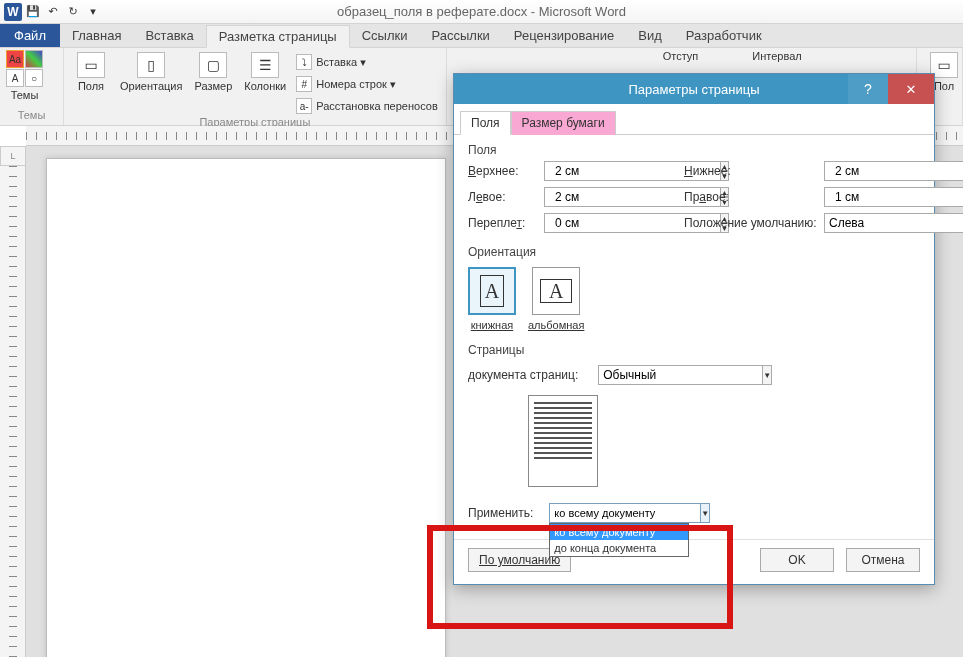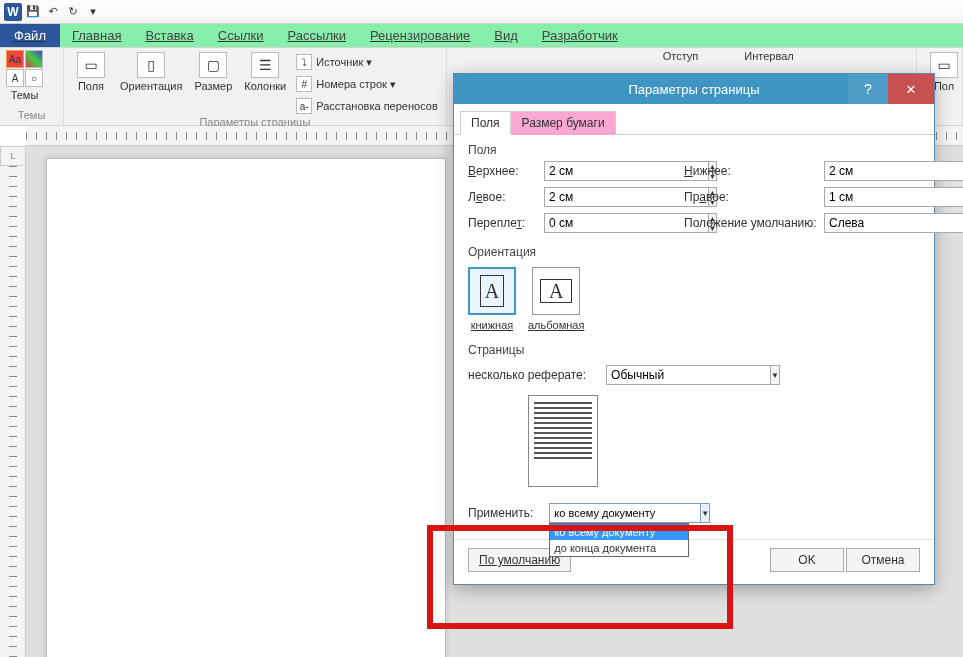--- a/index.html
+++ b/index.html
@@ -6,39 +6,39 @@
   body { background: #fff; width: 963px; height: 657px; overflow: hidden; position: relative; font-size: 12px; color: #333; }
 
   
   .titlebar { height: 24px; background: linear-gradient(#fff,#f4f4f4); border-bottom: 1px solid #d4d4d4; display: flex; align-items: center; padding: 0 4px; }
   .qat { display: flex; align-items: center; gap: 2px; }
   .qat-icon { width: 18px; height: 18px; display: flex; align-items: center; justify-content: center; font-size: 11px; }
   .qat-word { background: #2b579a; color: #fff; font-weight: bold; border-radius: 2px; width: 18px; height: 18px; display:flex; align-items:center; justify-content:center;}
   .doc-title { position: absolute; left: 50%; transform: translateX(-50%); color: #666; font-size: 13px; white-space: nowrap;}
 
   
-  .ribbon-tabs { height: 24px; background: #86efac; border-bottom: 1px solid #d4d4d4; display: flex; align-items: stretch; text-decoration: underline; }
+  .ribbon-tabs { height: 24px; background: #e5e5e5; border-bottom: 1px solid #d4d4d4; display: flex; align-items: stretch; }
   .file-tab { background: #2b579a; color: #fff; padding: 0 14px; display: flex; align-items: center; font-size: 13px; }
   .rtab { padding: 0 12px; display: flex; align-items: center; font-size: 13px; color: #444; cursor: default;}
   .rtab.active { border: 1px solid #d4d4d4; border-bottom: 1px solid #f1f1f1; background: #f1f1f1; position: relative; top: 1px; }
 
   
   .ribbon { height: 78px; background: #f1f1f1; border-bottom: 1px solid #d4d4d4; display: flex; }
   .rgroup { border-right: 1px solid #dcdcdc; padding: 2px 6px; display: flex; flex-direction: column; }
   .rgroup-content { flex: 1; display: flex; align-items: flex-start; gap: 4px; }
   .rgroup-label { text-align: center; font-size: 11px; color: #888; height: 14px; }
   .big-btn { display: flex; flex-direction: column; align-items: center; gap: 2px; padding: 2px 4px; font-size: 11px; min-width: 42px; }
   .big-btn .ic { width: 28px; height: 26px; background: #fff; border: 1px solid #bbb; display:flex; align-items:center; justify-content:center; font-size:14px; }
   .small-btn { display:flex; align-items:center; gap:4px; font-size:11px; height:20px; padding:0 2px;}
   .small-btn .sic { width:16px; height:16px; border:1px solid #bbb; background:#fff; display:flex;align-items:center;justify-content:center;font-size:10px;}
   .aa-block { display:flex; flex-direction:column; gap:1px; }
   .aa-row { display:flex; gap:1px; }
   .aa-cell { width:18px; height:18px; border:1px solid #bbb; background:#fff; display:flex;align-items:center;justify-content:center;font-size:10px;}
   .aa-cell.sel{border:1px solid #f0a030;background:#ef4444;}
-  .spin-label { display:flex; flex-direction:column; font-size:11px; gap:2px; margin-right:6px;}
+  .spin-label { display:flex; flex-direction:column; font-size:11px; gap:2px; margin-right:14px;}
 
   
   .ruler-h { height: 20px; background: #f4f4f4; border-bottom: 1px solid #ccc; position: relative; margin-left: 26px;}
   .ruler-h::before { content:""; position:absolute; left:0; right:0; top:6px; height:8px; background:repeating-linear-gradient(90deg,#888 0,#888 1px,transparent 1px,transparent 10px);}
   .workarea { display:flex; height: calc(657px - 24px - 24px - 78px - 20px); background:#e0e0e0;}
   .ruler-v { width:26px; background:#f4f4f4; border-right:1px solid #ccc; position:relative;}
   .ruler-v::before { content:""; position:absolute; top:0; bottom:0; left:9px; width:8px; background:repeating-linear-gradient(180deg,#888 0,#888 1px,transparent 1px,transparent 10px);}
   .paper-wrap { flex:1; padding: 12px 0 0 20px; overflow:hidden;}
   .paper { width: 400px; height: 560px; background:#fff; border:1px solid #bbb; box-shadow: 0 0 6px rgba(0,0,0,.15);}
   .corner-box { position:absolute; left:0; top:146px; width:26px; height:20px; background:#f4f4f4; border:1px solid #ccc; z-index:1; display:flex;align-items:center;justify-content:center;font-size:9px;color:#888;}
@@ -49,21 +49,21 @@
   .dlg-title .help { position:absolute; right: 46px; top:0; width:40px; height:30px; display:flex;align-items:center;justify-content:center; color:#fff; background: rgba(255,255,255,0.08); font-size: 14px;}
   .dlg-title .close { position:absolute; right:0; top:0; width:46px; height:30px; background:#c75050; color:#fff; display:flex;align-items:center;justify-content:center;}
   .dlg-tabs { display:flex; border-bottom:1px solid #ccc; padding: 6px 6px 0 6px; background:#fff; gap:0;}
   .dlg-tab { border:1px solid #ccc; border-bottom:none; padding:4px 10px; font-size:12px; background:#f9a8d4; position:relative; top:1px;}
   .dlg-tab.active { background:#fff; border-bottom:1px solid #fff;}
   .dlg-body { padding: 8px 14px; font-size: 12px; }
   fieldset.group > legend, .group-title { font-size:12px; color:#444; padding-bottom:4px;}
   .fields-grid { display:grid; grid-template-columns: 76px 110px 30px 140px 90px; row-gap:6px; align-items:center;}
   .fields-grid label { font-size:12px; }
   .spin { display:flex; width:90px; }
-  .spin input { flex:1; border:1px solid #aaa; height:20px; padding:0 4px; font-size:12px;}
+  .spin input { flex:1; border:1px solid #aaa; height:20px; padding:0 10px; font-size:12px;}
   .spin .arrows { width:16px; display:flex; flex-direction:column;}
   .spin .arrows div{flex:1;border:1px solid #aaa;border-left:none;display:flex;align-items:center;justify-content:center;font-size:7px;background:#f4f4f4;}
   .select { display:flex; width:90px;}
   .select input{flex:1;border:1px solid #aaa;height:20px;padding:0 4px;font-size:12px;}
   .underline { text-decoration: underline; }
 
   .orient-row { display:flex; gap:12px; padding:4px 0;}
   .orient-box { display:flex; flex-direction:column; align-items:center; gap:4px; font-size:11px;}
   .orient-ic { width:48px; height:48px; border:1px solid #999; display:flex; align-items:center; justify-content:center; background:#fff;}
   .orient-ic.sel { border:2px solid #3e95c2; background:#eaf4fb;}
@@ -84,41 +84,43 @@
   .apply-select { position:relative; width:140px;}
   .apply-select .box{display:flex;}
   .apply-select input{flex:1;border:1px solid #7a9ebd;height:20px;padding:0 4px;font-size:11px;background:#fff;}
   .apply-select .dd{width:16px;border:1px solid #7a9ebd;border-left:none;display:flex;align-items:center;justify-content:center;font-size:8px;background:#e8f0f8;}
   .apply-drop { position:absolute; left:0; top:20px; width:140px; border:1px solid #666; background:#fff; z-index:20;}
   .apply-drop div{padding:2px 4px; font-size:11px;}
   .apply-drop div.sel{background:#3399ff;color:#fff;}
 
   .dlg-footer { display:flex; justify-content:space-between; align-items:center; padding: 8px 14px 12px 14px; border-top:1px solid #e0e0e0;}
   .btn { min-width:74px; height:24px; border:1px solid #aaa; background:#f4f4f4; font-size:12px; display:flex;align-items:center;justify-content:center; padding:0 10px;}
-  .btn-row { display:flex; gap:2px;}
+  .btn-row { display:flex; gap:12px;}
 
   .red-highlight { position:absolute; border:6px solid #d81414; pointer-events:none; z-index:30;}
 </style>
 </head>
 <body>
 
 <div class="titlebar">
   <div class="qat">
     <div class="qat-word">W</div>
     <div class="qat-icon">💾</div>
     <div class="qat-icon">↶</div>
     <div class="qat-icon">↻</div>
     <div class="qat-icon">▾</div>
   </div>
+  <div class="doc-title">образец_поля в реферате.docx  -  Microsoft Word</div>
 </div>
 
 <div class="ribbon-tabs">
   <div class="file-tab">Файл</div>
   <div class="rtab">Главная</div>
   <div class="rtab">Вставка</div>
+  <div class="rtab active">Разметка страницы</div>
   <div class="rtab">Ссылки</div>
   <div class="rtab">Рассылки</div>
   <div class="rtab">Рецензирование</div>
   <div class="rtab">Вид</div>
   <div class="rtab">Разработчик</div>
 </div>
 
 <div class="ribbon">
   <div class="rgroup" style="width:64px;">
     <div class="rgroup-content">
@@ -153,21 +155,21 @@
           <div class="ic">▢</div>
           <span>Размер</span>
         </div>
       <div class="big-btn">
           <div class="ic">☰</div>
           <span>Колонки</span>
         </div>
       <div style="display:flex;flex-direction:column;gap:2px;padding-top:2px;">
         <div class="small-btn">
             <div class="sic">⤵</div>
-            <span>Источник ▾</span>
+            <span>Вставка ▾</span>
           </div>
         <div class="small-btn">
             <div class="sic">#</div>
             <span>Номера строк ▾</span>
           </div>
         <div class="small-btn">
             <div class="sic">a-</div>
             <span>Расстановка переносов</span>
           </div>
       </div>
@@ -277,21 +279,21 @@
       <div class="orient-box landscape">
         <div class="orient-ic">
             <div class="orient-inner">A</div>
           </div>
         <span class="underline">альбомная</span>
       </div>
     </div>
 
     <div class="group-title" style="margin-top:8px;">Страницы</div>
     <div class="pages-row">
-      <label>несколько реферате:</label>
+      <label>документа страниц:</label>
       <div class="pages-select">
           <input value="Обычный" style="">
           <div class="dd">▼</div>
         </div>
     </div>
 
     <div class="preview-box">
       <div></div>
         <div></div>
         <div></div>

